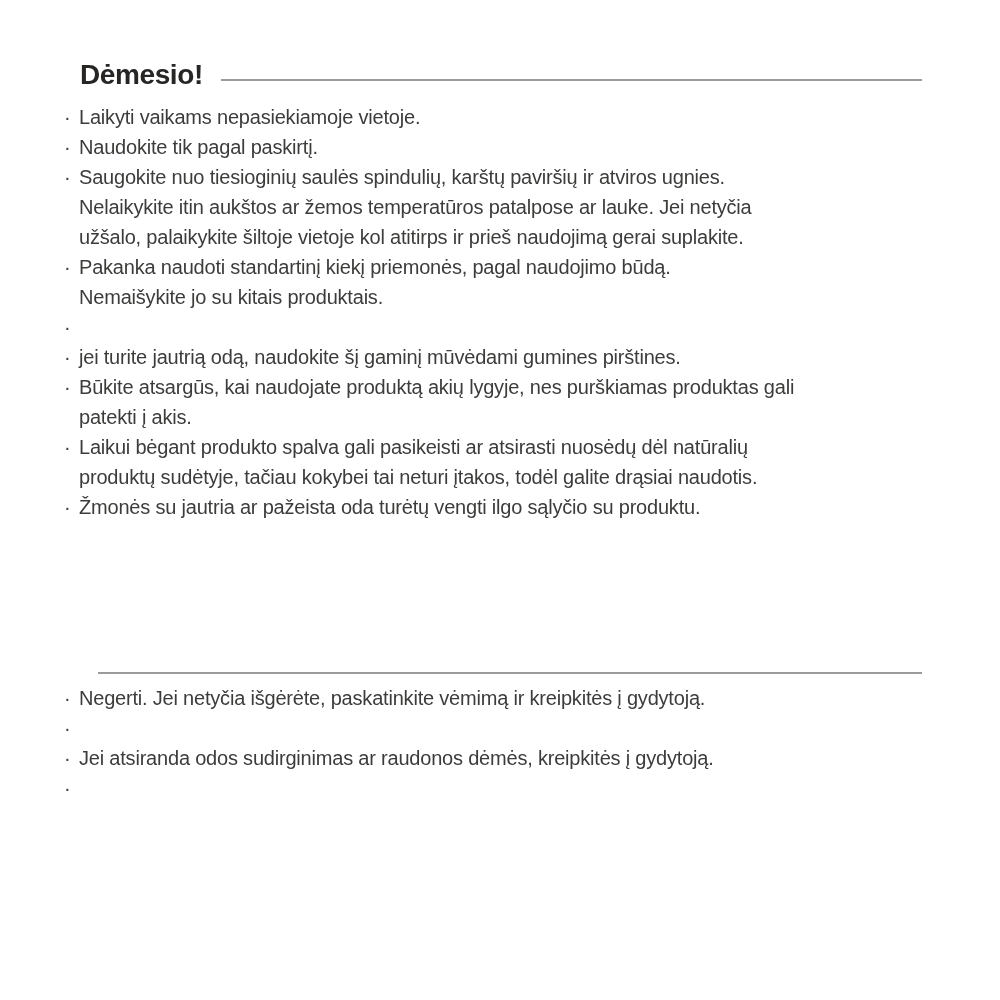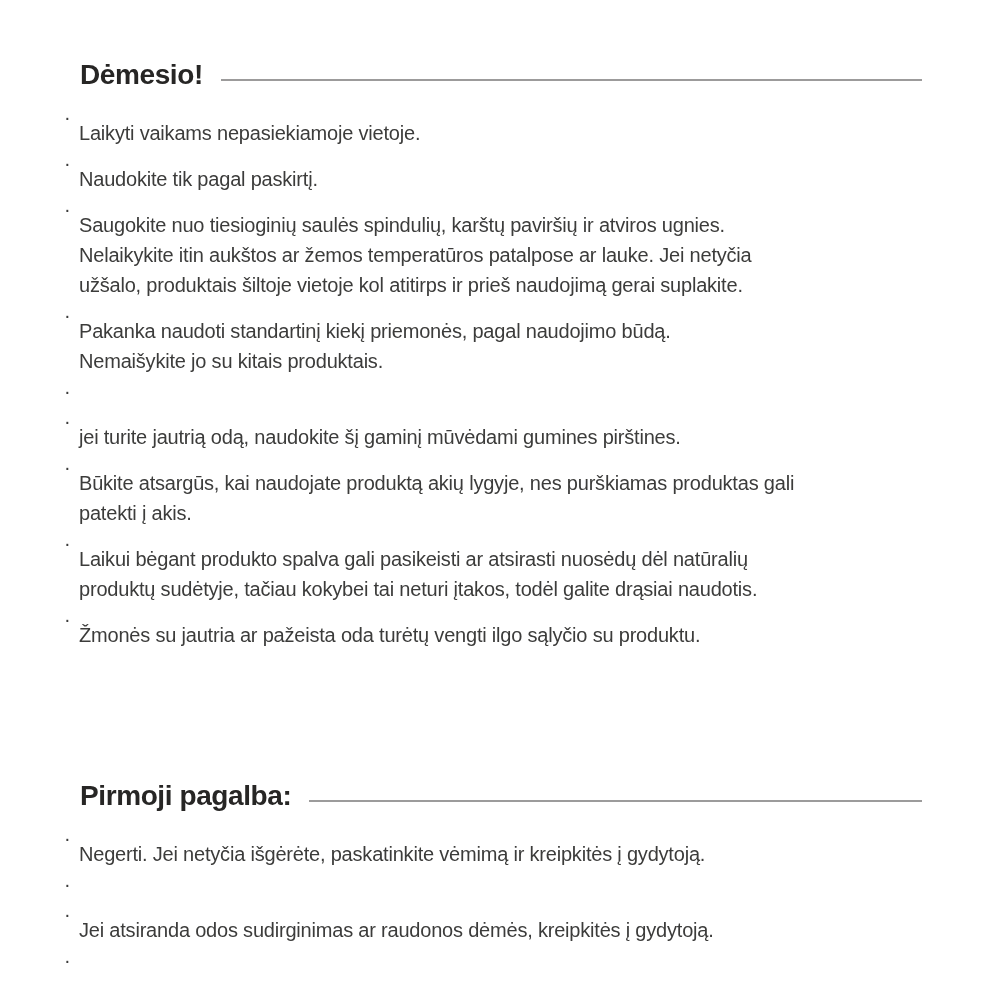--- a/index.html
+++ b/index.html
@@ -53,21 +53,20 @@
     line-height: 30px;
     letter-spacing: -0.2px;
   }
   .item { display: flex; }
   .bullet {
     width: 15px;
     flex: none;
   }
   .item-text {
     white-space: pre;
-    margin-top: 16px;
   }
 </style>
 </head>
 <body>
 
 <div class="page">
 
   <section class="sec sec-1">
     <div class="heading-row">
       <h2 class="title">Dėmesio!</h2>
@@ -79,21 +78,21 @@
           <span class="item-text">Laikyti vaikams nepasiekiamoje vietoje.</span>
         </div>
         <div class="item">
           <span class="bullet">·</span>
           <span class="item-text">Naudokite tik pagal paskirtį.</span>
         </div>
         <div class="item">
           <span class="bullet">·</span>
           <span class="item-text">Saugokite nuo tiesioginių saulės spindulių, karštų paviršių ir atviros ugnies.
 Nelaikykite itin aukštos ar žemos temperatūros patalpose ar lauke. Jei netyčia
-užšalo, produktais šiltoje vietoje kol atitirps ir prieš naudojimą gerai suplakite.</span>
+užšalo, palaikykite šiltoje vietoje kol atitirps ir prieš naudojimą gerai suplakite.</span>
         </div>
         <div class="item">
           <span class="bullet">·</span>
           <span class="item-text">Pakanka naudoti standartinį kiekį priemonės, pagal naudojimo būdą.
 Nemaišykite jo su kitais produktais.</span>
         </div>
         <div class="item">
           <span class="bullet">·</span>
         </div>
         <div class="item">
@@ -112,21 +111,20 @@
         </div>
         <div class="item">
           <span class="bullet">·</span>
           <span class="item-text">Žmonės su jautria ar pažeista oda turėtų vengti ilgo sąlyčio su produktu.</span>
         </div>
       </div>
   </section>
 
   <section class="sec sec-2">
     <div class="heading-row">
-      <h2 class="title">Pirmoji pagalba:</h2>
       <div class="rule"></div>
     </div>
     <div class="list">
         <div class="item">
           <span class="bullet">·</span>
           <span class="item-text">Negerti. Jei netyčia išgėrėte, paskatinkite vėmimą ir kreipkitės į gydytoją.</span>
         </div>
         <div class="item">
           <span class="bullet">·</span>
         </div>

